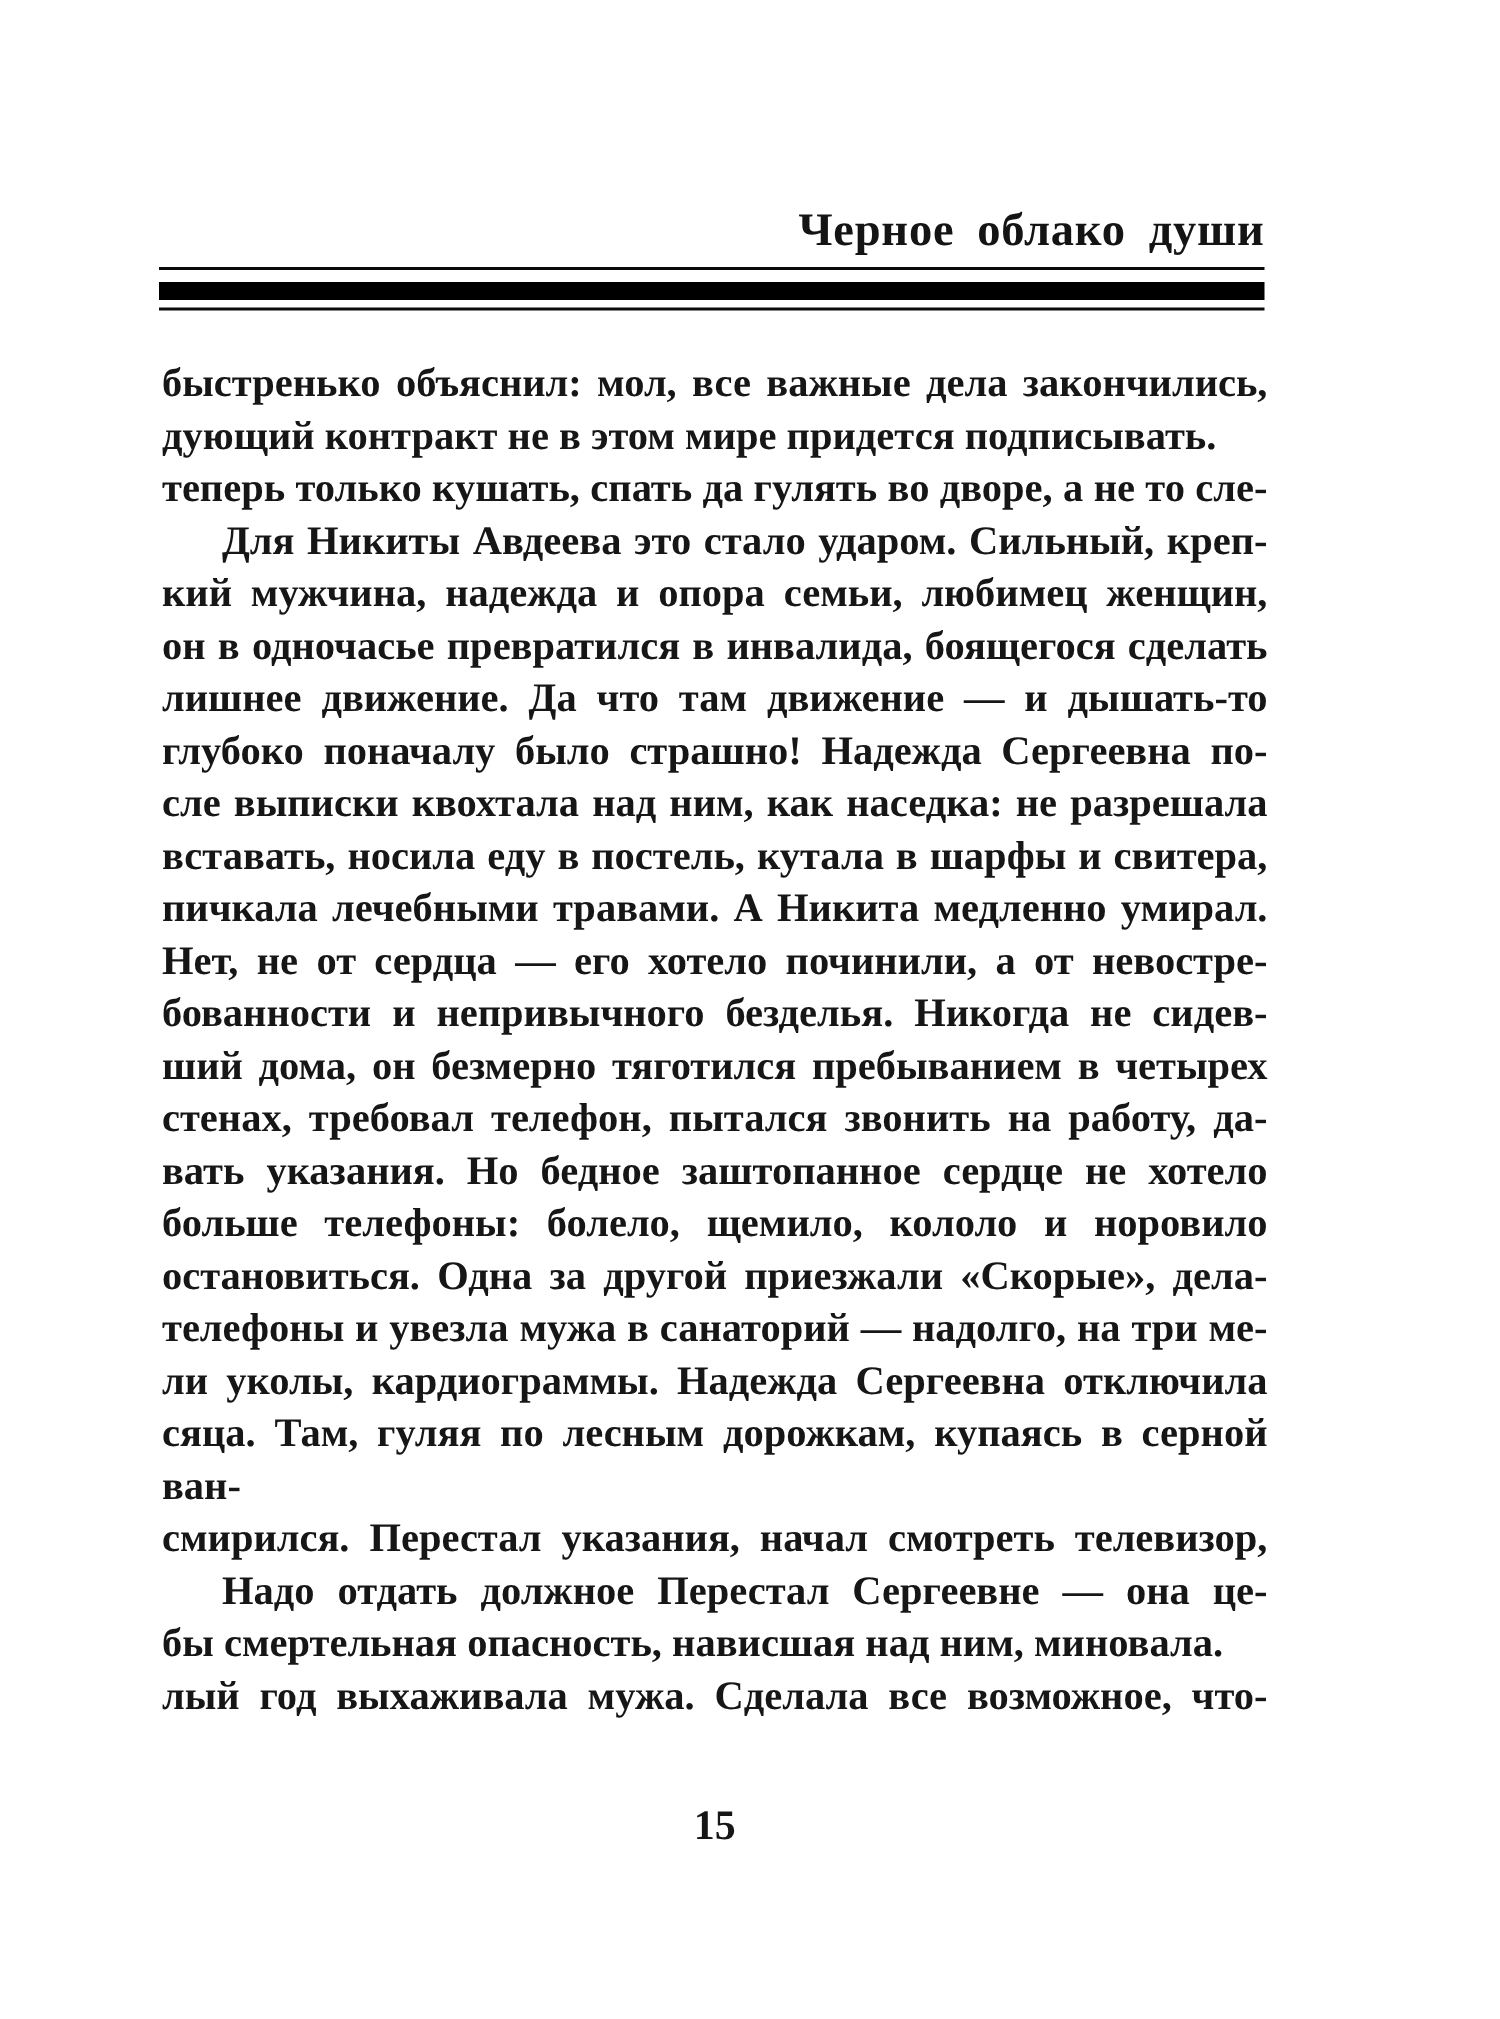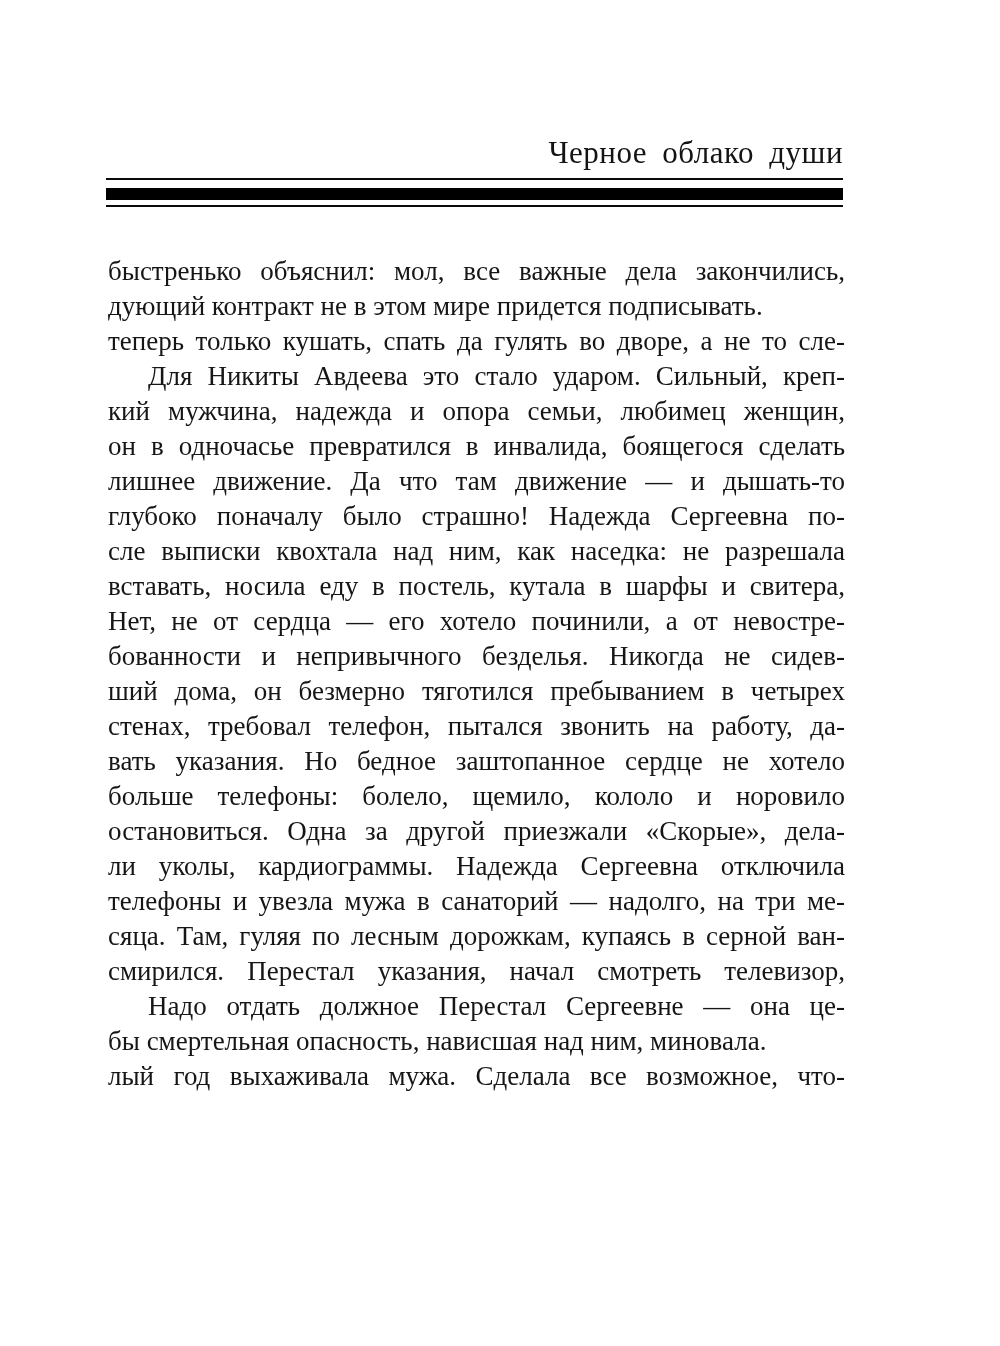--- a/index.html
+++ b/index.html
@@ -6,20 +6,21 @@
   html, body { background: #e8e8e8; }
   .page {
     position: relative;
     width: 1000px;
     height: 1346px;
     background: #ffffff;
     margin: 0 auto;
     font-family: "Liberation Serif", "DejaVu Serif", serif;
     color: #1a1a1a;
     overflow: hidden;
+    font-weight: bold;
   }
   .running-title {
     position: absolute;
     top: 136px;
     left: 106px;
     width: 737px;
     text-align: right;
     font-size: 31px;
     line-height: 34px;
     word-spacing: 7px;
@@ -37,21 +38,20 @@
   .divider-thick { height: 12px; background: #000000; margin-top: 8px; }
   .divider-thin-b { height: 2px; background: #0a0a0a; margin-top: 5px; }
   .body-text {
     position: absolute;
     top: 238px;
     left: 108px;
     width: 737px;
     font-size: 27px;
     line-height: 35px;
     color: #161616;
-    margin-top: 16px;
   }
   .text-line {
     text-align: justify;
     text-align-last: justify;
     white-space: normal;
   }
   .text-line.para-end {
     text-align-last: left;
   }
   .text-line.indent {
@@ -89,35 +89,37 @@
     </div>
 
     <div>
       <div class="text-line indent">Для Никиты Авдеева это стало ударом. Сильный, креп-</div>
       <div class="text-line">кий мужчина, надежда и опора семьи, любимец женщин,</div>
       <div class="text-line">он в одночасье превратился в инвалида, боящегося сделать</div>
       <div class="text-line">лишнее движение. Да что там движение — и дышать-то</div>
       <div class="text-line">глубоко поначалу было страшно! Надежда Сергеевна по-</div>
       <div class="text-line">сле выписки квохтала над ним, как наседка: не разрешала</div>
       <div class="text-line">вставать, носила еду в постель, кутала в шарфы и свитера,</div>
+      <div class="text-line">пичкала лечебными травами. А Никита медленно умирал.</div>
       <div class="text-line">Нет, не от сердца — его хотело починили, а от невостре-</div>
       <div class="text-line">бованности и непривычного безделья. Никогда не сидев-</div>
       <div class="text-line">ший дома, он безмерно тяготился пребыванием в четырех</div>
       <div class="text-line">стенах, требовал телефон, пытался звонить на работу, да-</div>
       <div class="text-line">вать указания. Но бедное заштопанное сердце не хотело</div>
       <div class="text-line">больше телефоны: болело, щемило, кололо и норовило</div>
       <div class="text-line">остановиться. Одна за другой приезжали «Скорые», дела-</div>
+      <div class="text-line">телефоны и увезла мужа в санаторий — надолго, на три ме-</div>
       <div class="text-line">ли уколы, кардиограммы. Надежда Сергеевна отключила</div>
-      <div class="text-line">телефоны и увезла мужа в санаторий — надолго, на три ме-</div>
       <div class="text-line">сяца. Там, гуляя по лесным дорожкам, купаясь в серной ван-</div>
       <div class="text-line">смирился. Перестал указания, начал смотреть телевизор,</div>
     </div>
 
     <div>
       <div class="text-line indent">Надо отдать должное Перестал Сергеевне — она це-</div>
       <div class="text-line para-end">бы смертельная опасность, нависшая над ним, миновала.</div>
       <div class="text-line">лый год выхаживала мужа. Сделала все возможное, что-</div>
     </div>
 
   </div>
 
+  <div class="page-number">15</div>
 
 </div>
 
 </body></html>

